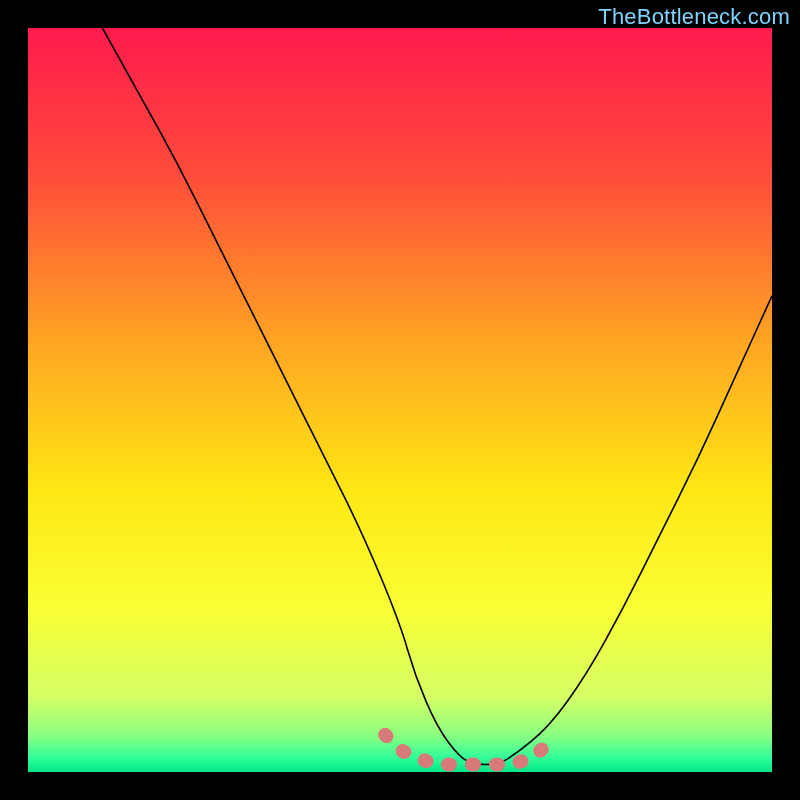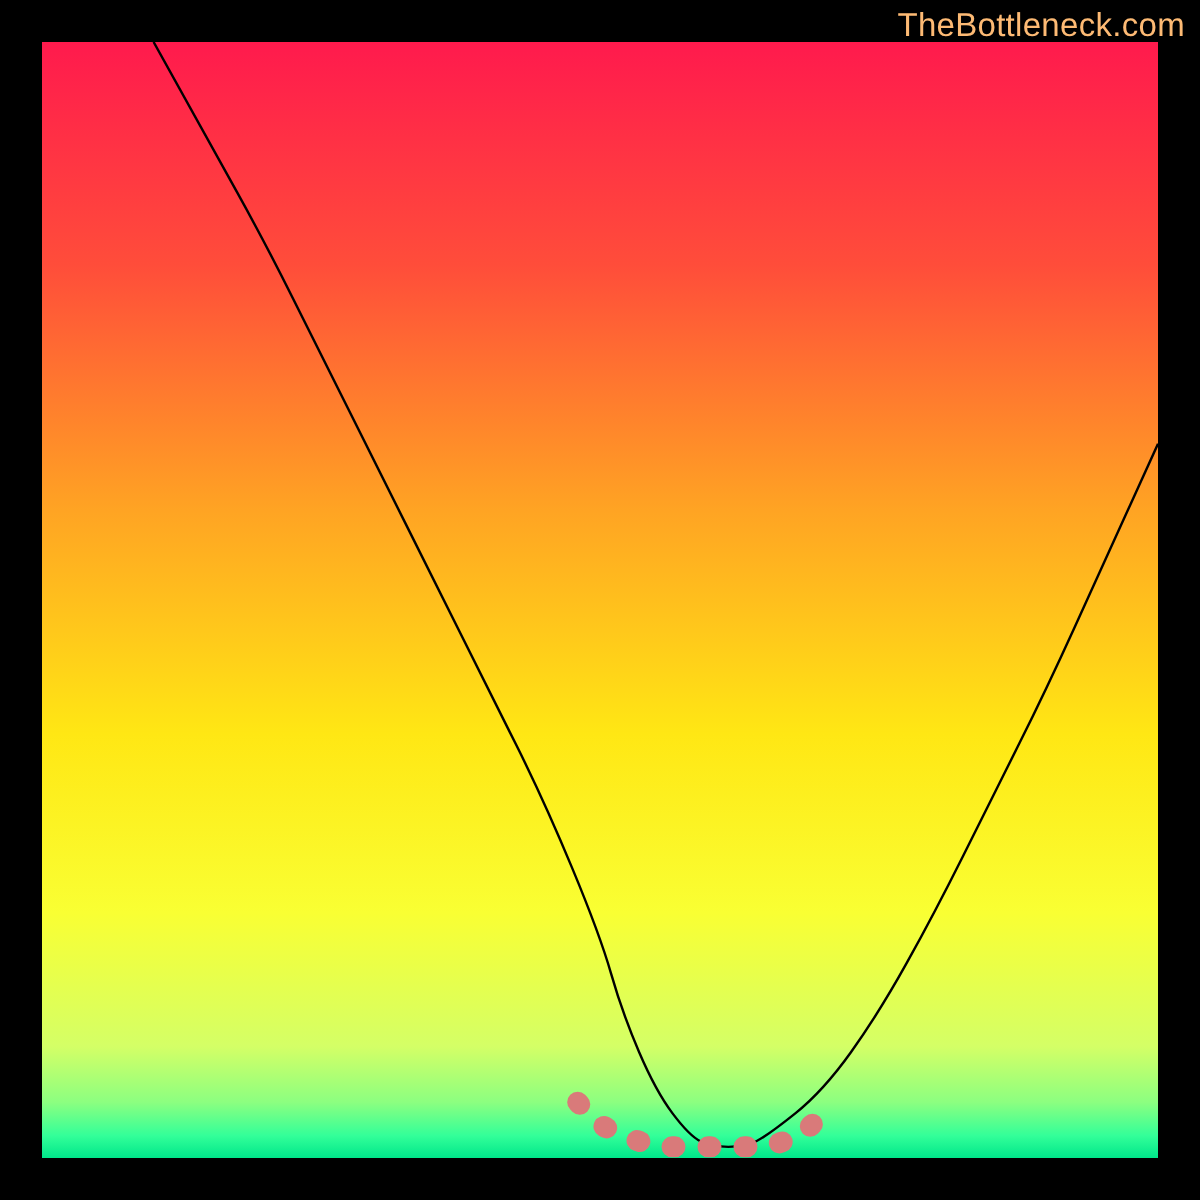--- a/index.html
+++ b/index.html
@@ -14,21 +14,21 @@
   .frame {
     position: relative;
     width: 800px;
     height: 800px;
     background: #000;
   }
   .watermark {
     position: absolute;
     top: 4px;
     right: 10px;
-    color: #fdba74;
+    color: #7dd3fc;
     font-size: 22px;
     font-weight: 400;
     letter-spacing: 0.2px;
     z-index: 10;
   }
   .plot-area {
     position: absolute;
     left: 28px;
     top: 28px;
     width: 744px;

